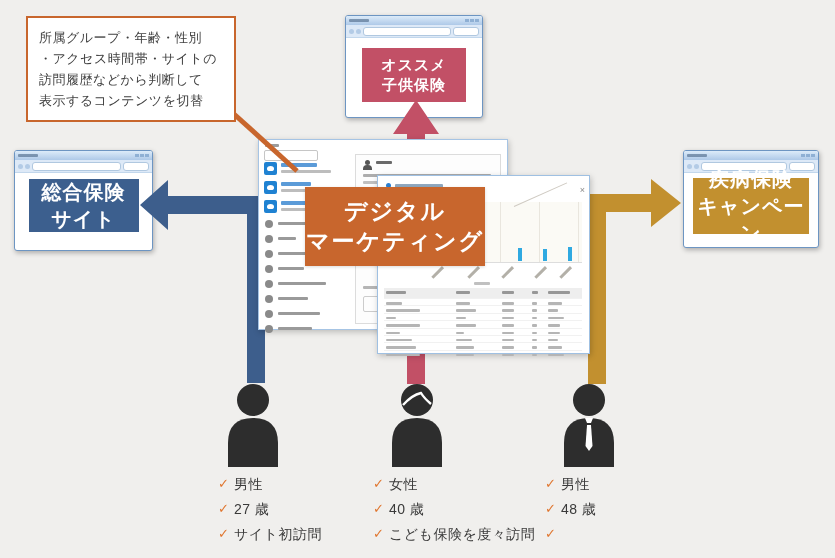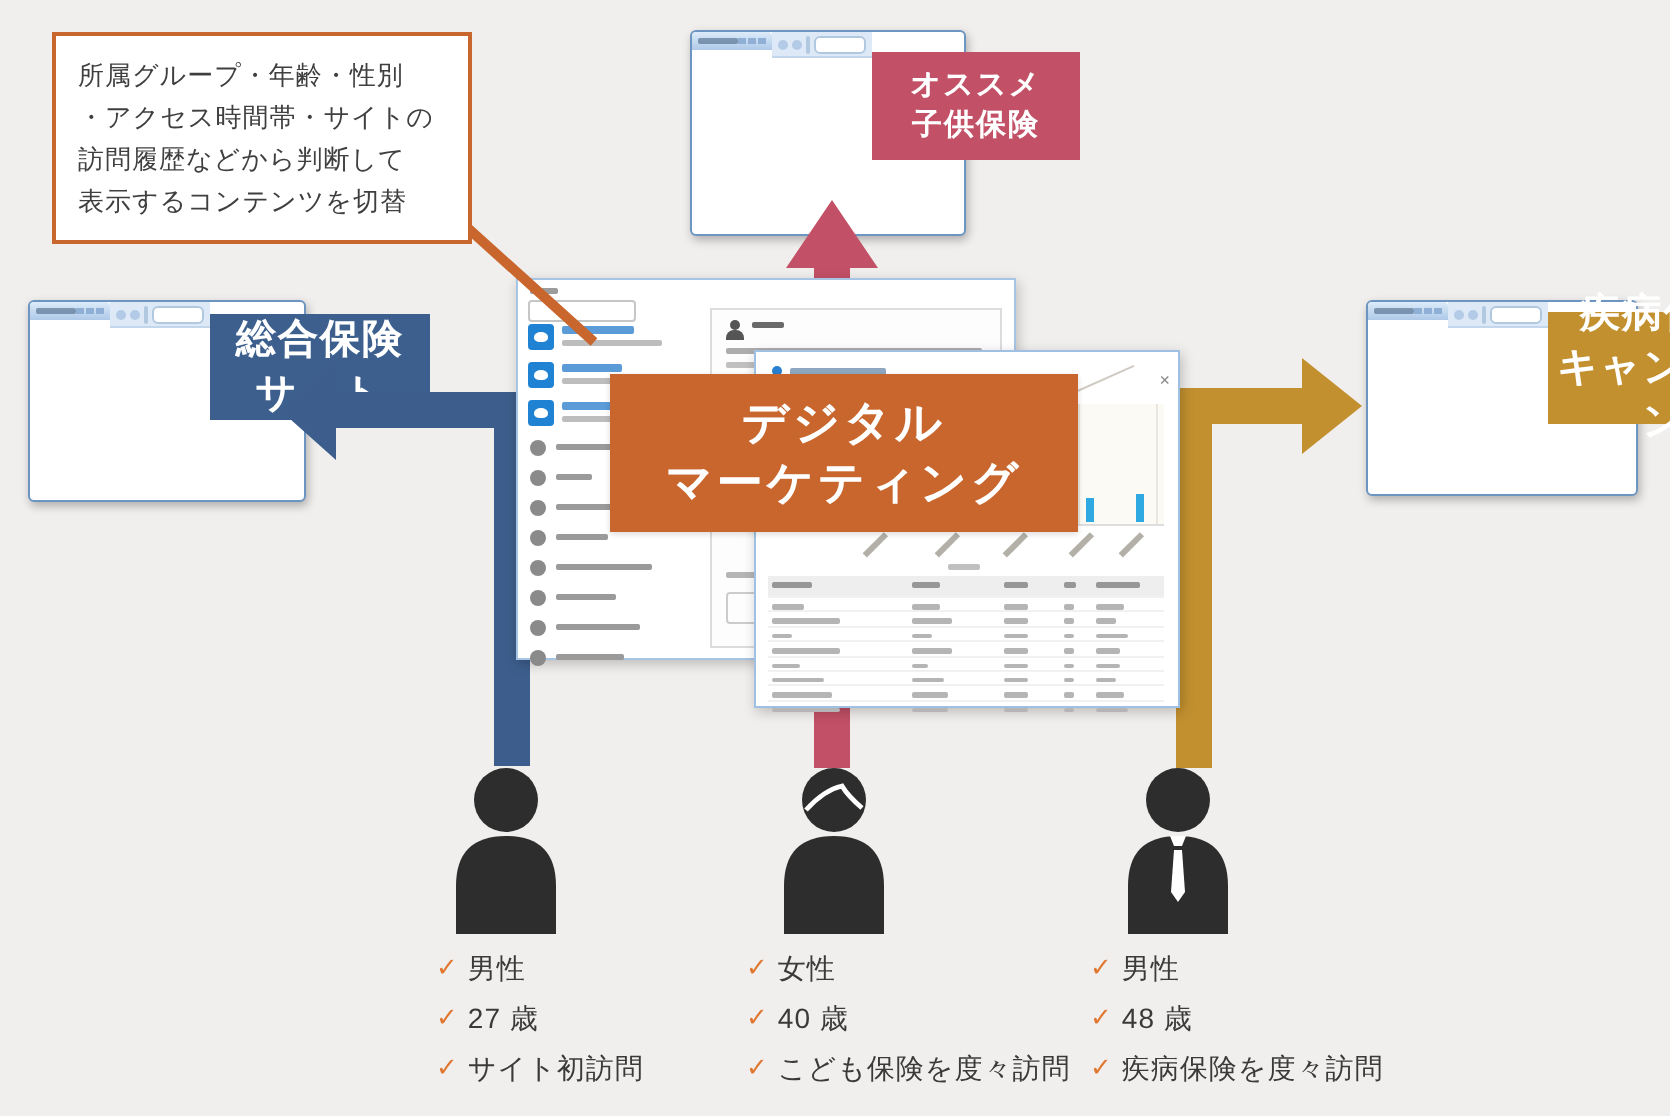--- a/index.html
+++ b/index.html
@@ -1,21 +1,21 @@
 <!DOCTYPE html>
 <html><head>
 <meta charset="utf-8">
 <style>
   html,body{margin:0;padding:0;}
   body{font-family:"Liberation Sans","DejaVu Sans",sans-serif;}
   #canvas{position:relative;width:835px;height:558px;background:#f0efed;overflow:hidden;}
 
   
   .bw{position:absolute;background:#fff;border:1px solid #6d95c2;border-radius:3px;
-      box-shadow:1px 2px 5px rgba(0,0,0,.28);z-index:2;display:flex;}
+      box-shadow:1px 2px 5px rgba(0,0,0,.28);z-index:2;display:flex;flex-direction:column;}
   .bw-title{height:9px;background:linear-gradient(#dcebf9,#aec9e8);border-radius:2px 2px 0 0;
       display:flex;align-items:center;padding:0 3px;}
   .bw-tbar{width:20px;height:3px;background:#3c5a7a;border-radius:1px;opacity:.55;}
   .bw-controls{margin-left:auto;display:flex;gap:1px;}
   .bw-controls i{width:4px;height:3px;background:#8fb0d4;display:block;}
   .bw-addr{height:12px;background:#dde9f7;border-bottom:1px solid #c2d7ec;display:flex;align-items:center;gap:2px;padding:0 3px;}
   .bw-addr .nav{width:5px;height:5px;border-radius:50%;background:#b3cbe6;display:block;}
   .addr-input{flex:1;height:7px;background:#fff;border:1px solid #b0c8e0;border-radius:3px;}
   .search-input{width:24px;height:7px;background:#fff;border:1px solid #b0c8e0;border-radius:3px;}
   .bw-body{flex:1;display:flex;justify-content:center;}
@@ -56,21 +56,21 @@
   .f-bar{position:absolute;bottom:1px;width:4px;background:#2fa9e1;}
   .f-trend{position:absolute;left:136px;top:30px;width:58px;height:1px;background:#cfcac2;transform:rotate(-24deg);transform-origin:left center;}
   .f-tick{position:absolute;top:95px;width:15px;height:2.5px;background:#b3b0a8;transform:rotate(-45deg);}
   .f-table{position:absolute;left:6px;top:112px;width:198px;height:62px;}
   .f-thead{position:relative;height:10px;background:#eee;}
   .f-trow{position:relative;height:6.4px;border-top:1px solid #f1f1f1;}
   .f-thead .bar,.f-trow .bar{top:3px;height:2.5px;background:#b5b5b5;}
   .f-thead .bar{background:#979797;}
 
   
-  #center-box{position:absolute;left:305px;top:187px;width:234px;height:79px;background:#c8662d;
+  #center-box{position:absolute;left:305px;top:187px;width:180px;height:79px;background:#c8662d;
       color:#fff;font-weight:bold;font-size:23px;letter-spacing:2px;line-height:1.3;
       display:flex;align-items:center;justify-content:center;text-align:center;white-space:pre-line;
       z-index:5;box-shadow:0 1px 3px rgba(0,0,0,.15);}
 
   
   #callout-line{position:absolute;left:0;top:0;z-index:6;}
   #callout{position:absolute;left:26px;top:16px;width:210px;box-sizing:border-box;background:#fff;
       border:2px solid #c8662d;padding:9px 11px;font-size:13px;color:#3f3f3f;line-height:1.62;
       letter-spacing:.5px;white-space:pre-line;z-index:7;}
 
@@ -379,17 +379,16 @@
     <div class="chk-row">
         <span class="chk">✓</span>
         <span class="chk-text">男性</span>
       </div>
     <div class="chk-row">
         <span class="chk">✓</span>
         <span class="chk-text">48 歳</span>
       </div>
     <div class="chk-row">
         <span class="chk">✓</span>
-        <span class="chk-text">疾病保険を度々訪問</span>
       </div>
   </div>
 
 </div>
 
 </body></html>

